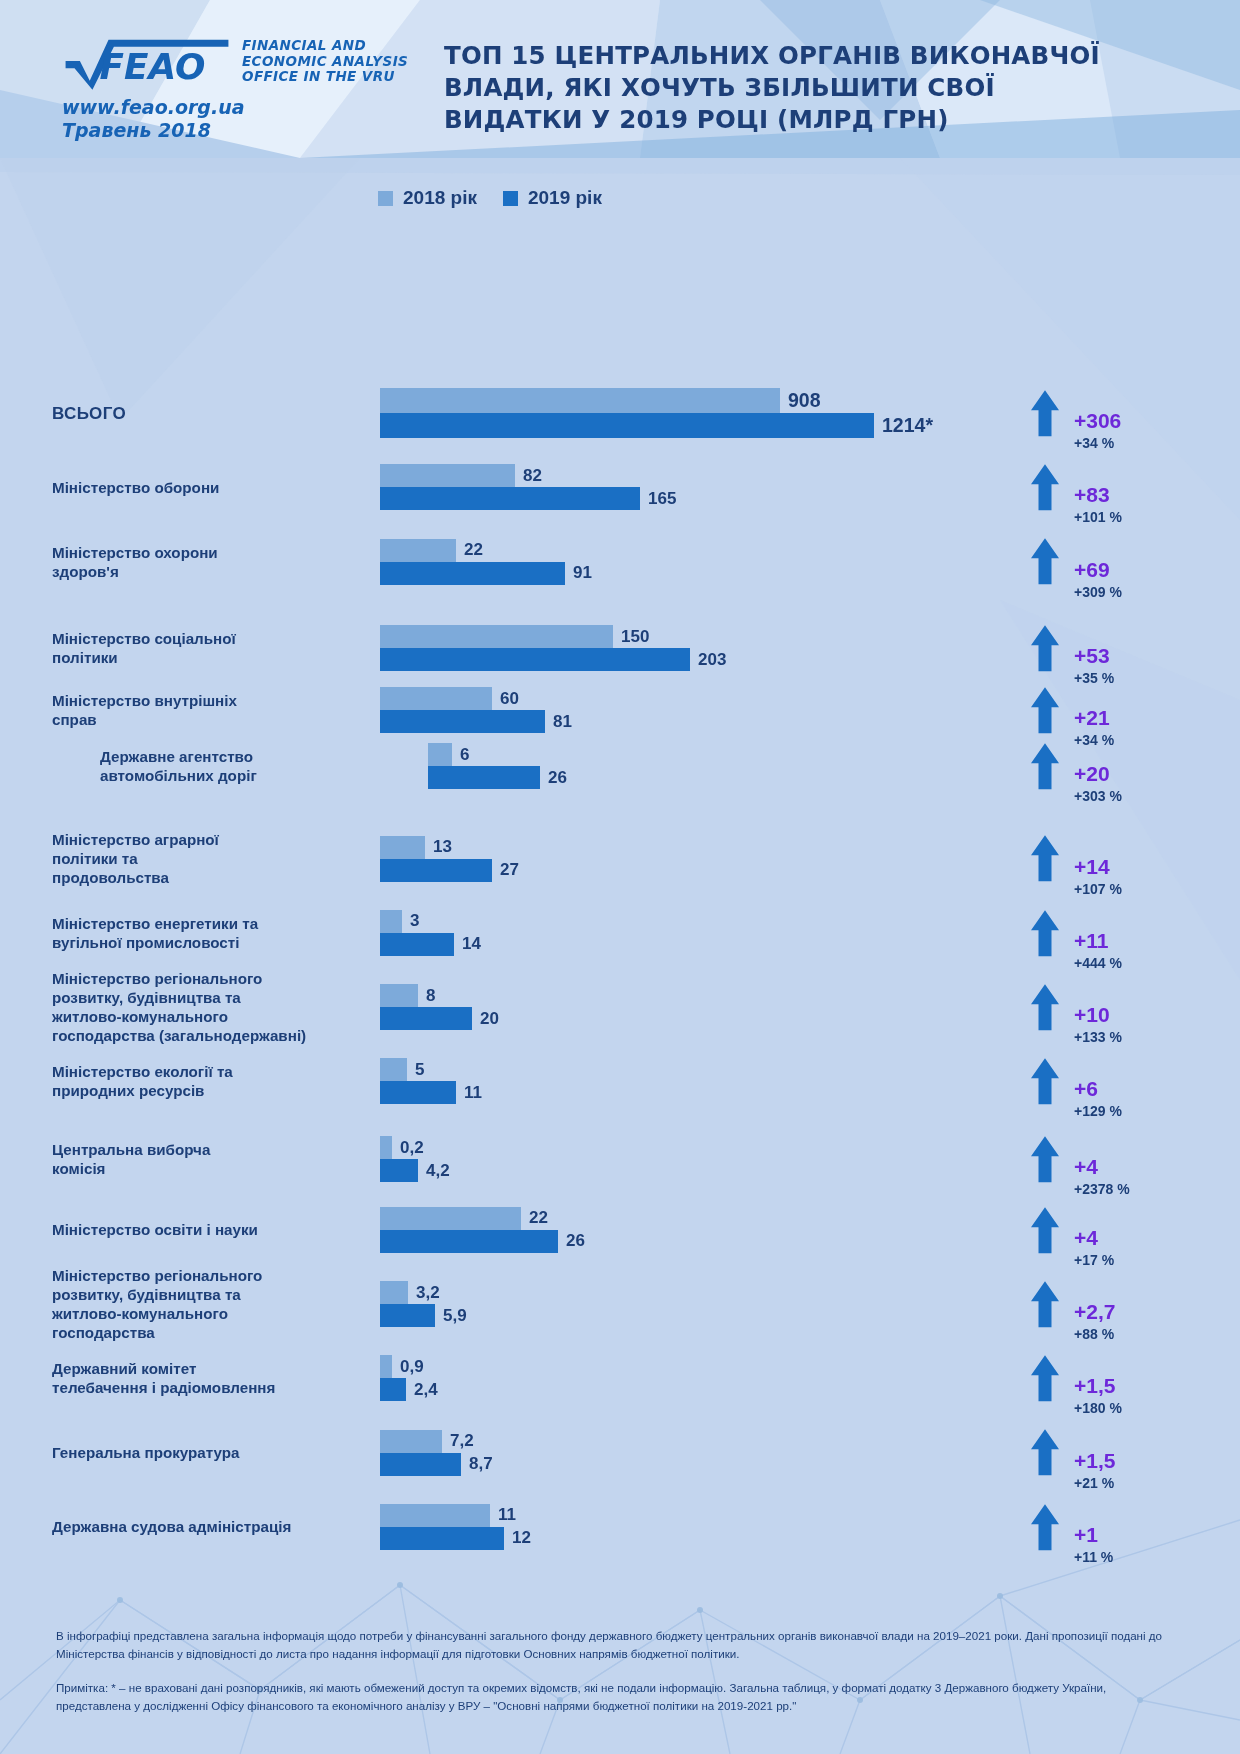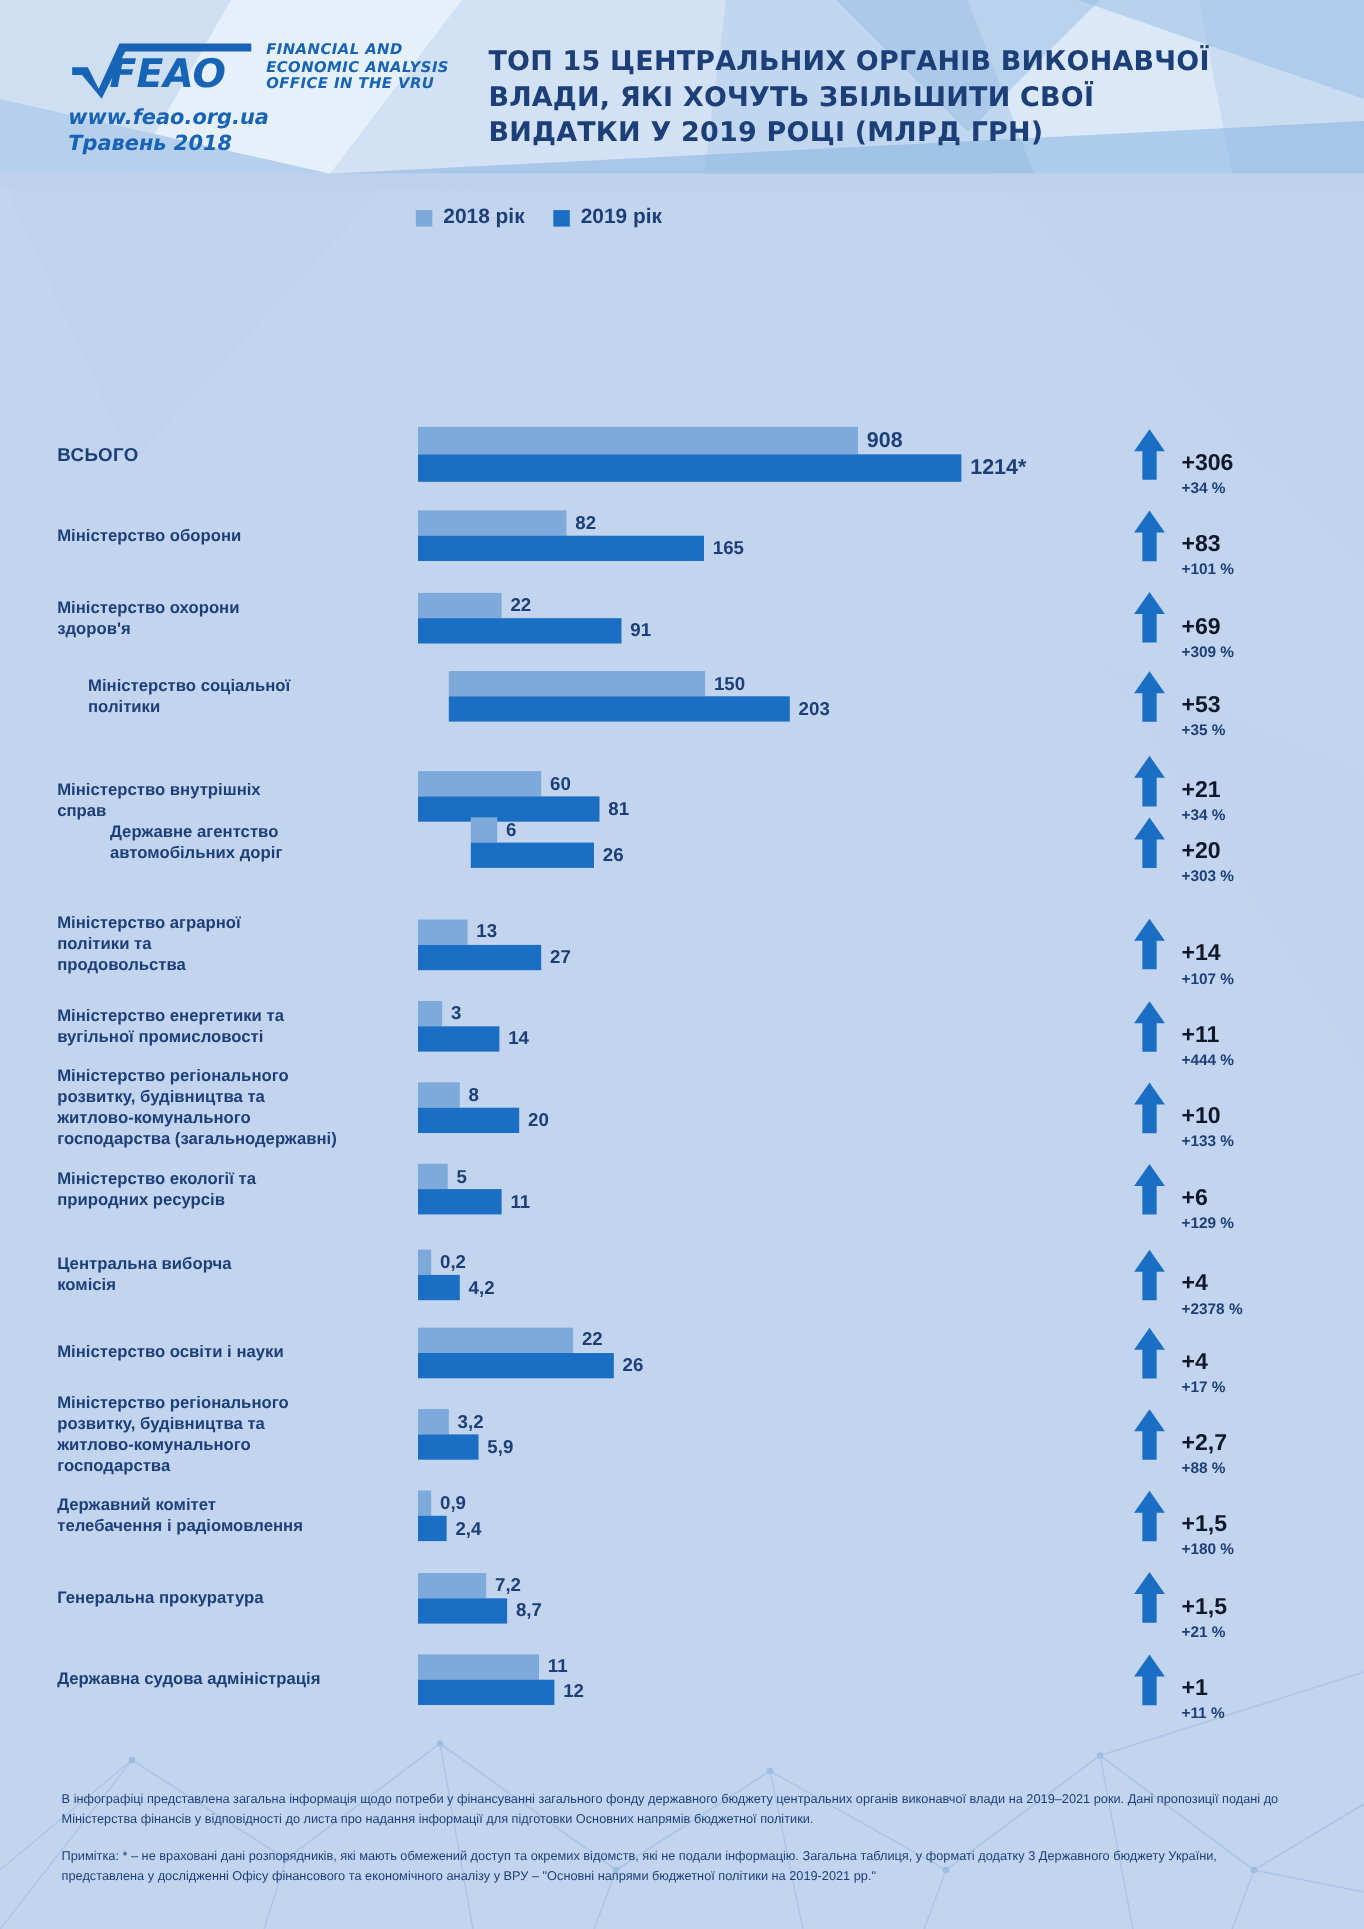--- a/index.html
+++ b/index.html
@@ -128,21 +128,21 @@
     position: absolute;
     right: 0; top: 50%;
     transform: translateY(-50%);
     width: 210px;
     display: flex; align-items: center; gap: 14px;
     padding-right: 30px;
   }
   .arrow-icon { flex: 0 0 30px; width: 30px; height: 48px; }
   .delta-text { line-height: 1.05; }
   .delta-abs {
-    font-size: 21px; font-weight: bold; color: #0f172a;
+    font-size: 21px; font-weight: bold; color: #6d28d9;
     display: block;
     margin-top: 35px;
   }
   .delta-pct {
     font-size: 14px; font-weight: bold; color: #1d3f78;
     display: block; margin-top: 4px;
   }
 
   
   .footer {
@@ -298,21 +298,21 @@
         <div class="delta">
           <span class="arrow-icon"><svg viewBox="0 0 30 48" class="arrow-svg" width="30" height="48">
               <path d="M15 1 L29 21 L21.5 21 L21.5 47 L8.5 47 L8.5 21 L1 21 Z" fill="#1a6fc4"></path>
             </svg></span>
           <span class="delta-text">
             <span class="delta-abs">+69</span>
             <span class="delta-pct">+309 %</span>
           </span>
         </div>
       </div>
-      <div class="row" style="position: absolute; top: 220px; height: 74.25px; padding-left: 28px;">
+      <div class="row" style="position: absolute; top: 235px; height: 74.25px;">
         <div class="row-label"><span>Міністерство соціальної</span><br><span>політики</span></div>
         <div class="bars">
           <div class="bar-line">
             <span class="bar bar-2018" style="width:233px"></span>
             <span class="bar-val">150</span>
           </div>
           <div class="bar-line">
             <span class="bar bar-2019" style="width:310px"></span>
             <span class="bar-val">203</span>
           </div>
@@ -320,21 +320,21 @@
         <div class="delta">
           <span class="arrow-icon"><svg viewBox="0 0 30 48" class="arrow-svg" width="30" height="48">
               <path d="M15 1 L29 21 L21.5 21 L21.5 47 L8.5 47 L8.5 21 L1 21 Z" fill="#1a6fc4"></path>
             </svg></span>
           <span class="delta-text">
             <span class="delta-abs">+53</span>
             <span class="delta-pct">+35 %</span>
           </span>
         </div>
       </div>
-      <div class="row" style="position: absolute; top: 297px; height: 74.25px; align-items: flex-end;">
+      <div class="row" style="position: absolute; top: 297px; height: 74.25px;">
         <div class="row-label"><span>Міністерство внутрішніх</span><br><span>справ</span></div>
         <div class="bars">
           <div class="bar-line">
             <span class="bar bar-2018" style="width:112px"></span>
             <span class="bar-val">60</span>
           </div>
           <div class="bar-line">
             <span class="bar bar-2019" style="width:165px"></span>
             <span class="bar-val">81</span>
           </div>

